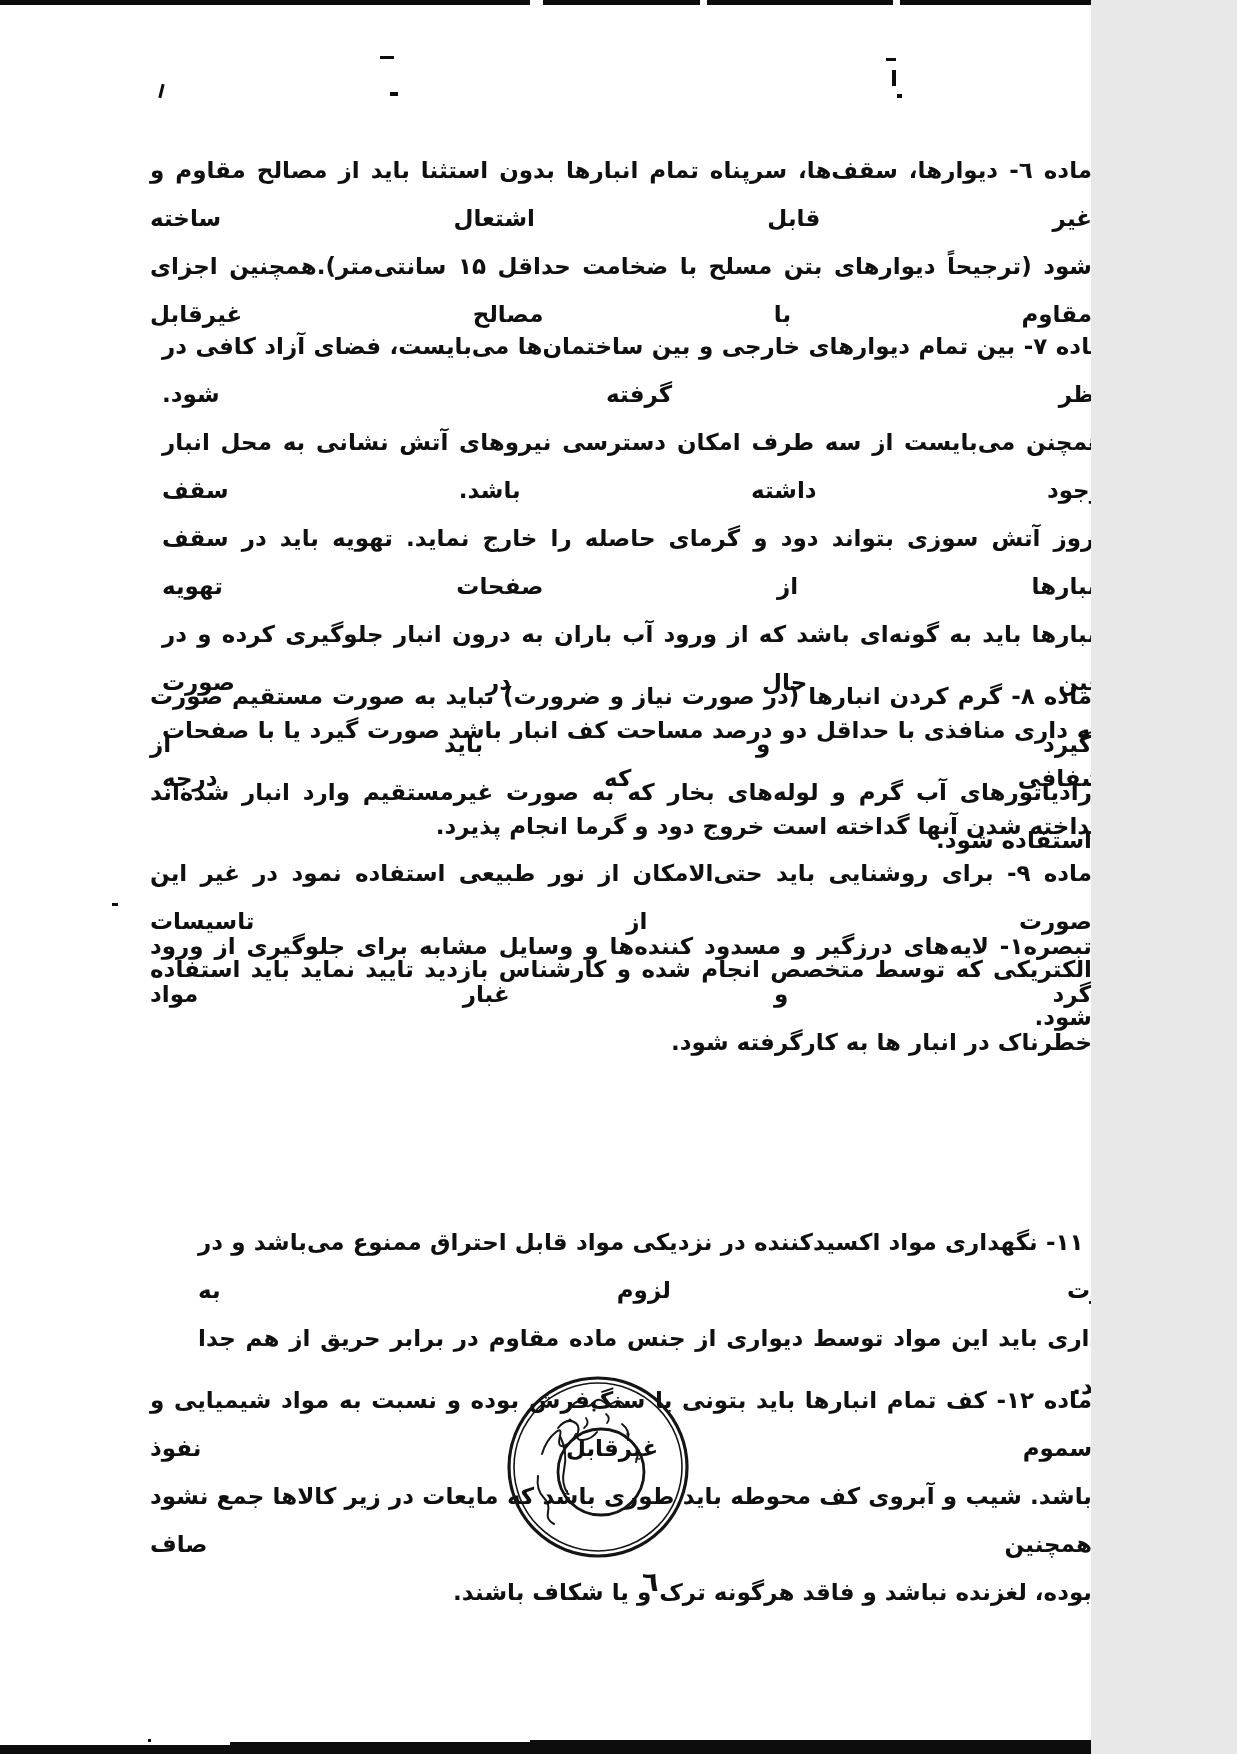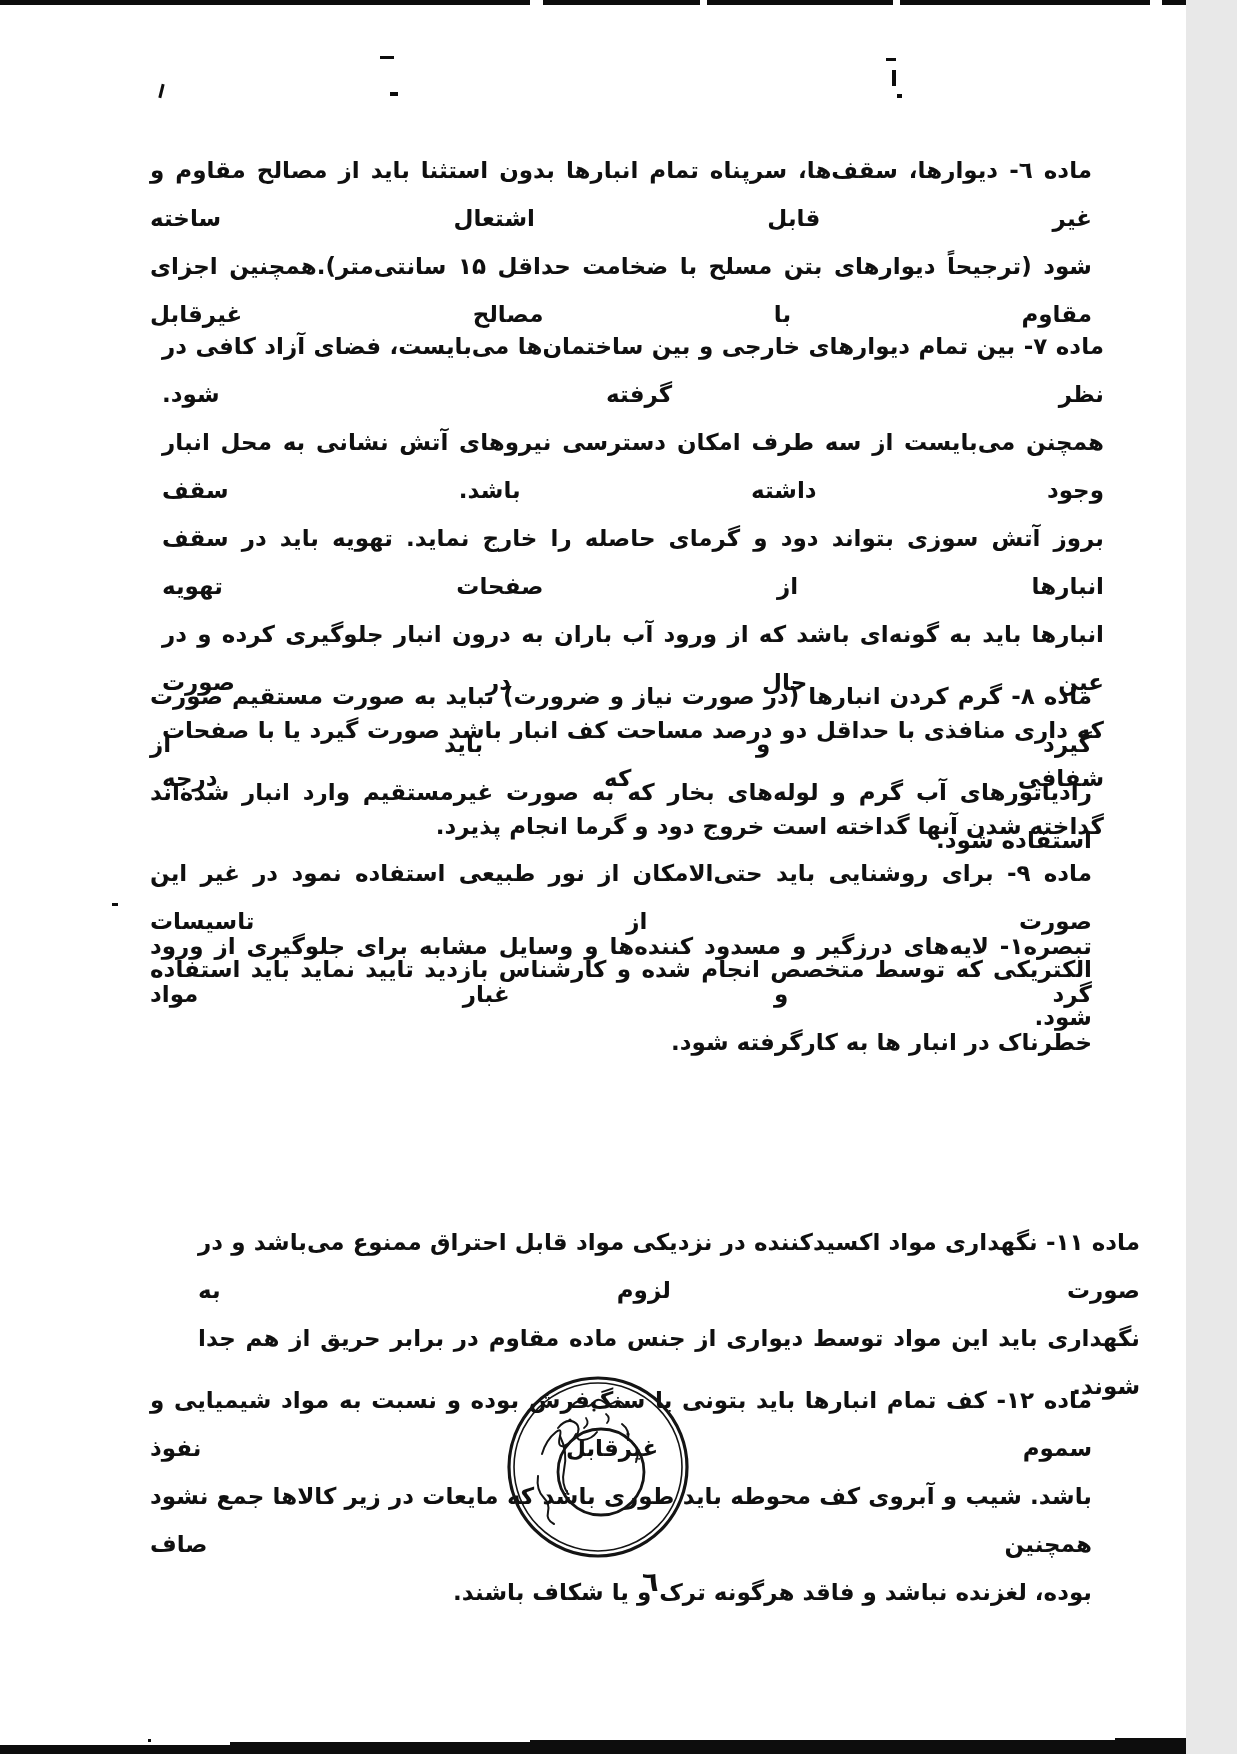--- a/index.html
+++ b/index.html
@@ -1,19 +1,19 @@
 <!DOCTYPE html>
 <html lang="fa"><head>
 <meta charset="utf-8">
 <style>
   html,body{margin:0;padding:0;}
   body{background:#e8e8e8;}
   #page{
     position:relative;
-    width:1186px;height:1754px;
+    width:1091px;height:1754px;
     background:#ffffff;
     overflow:hidden;
     font-family:"DejaVu Sans",sans-serif;
     color:#101010;
   }
   .textcol{
     position:absolute;
     left:150px;
     width:942px;
     direction:rtl;

